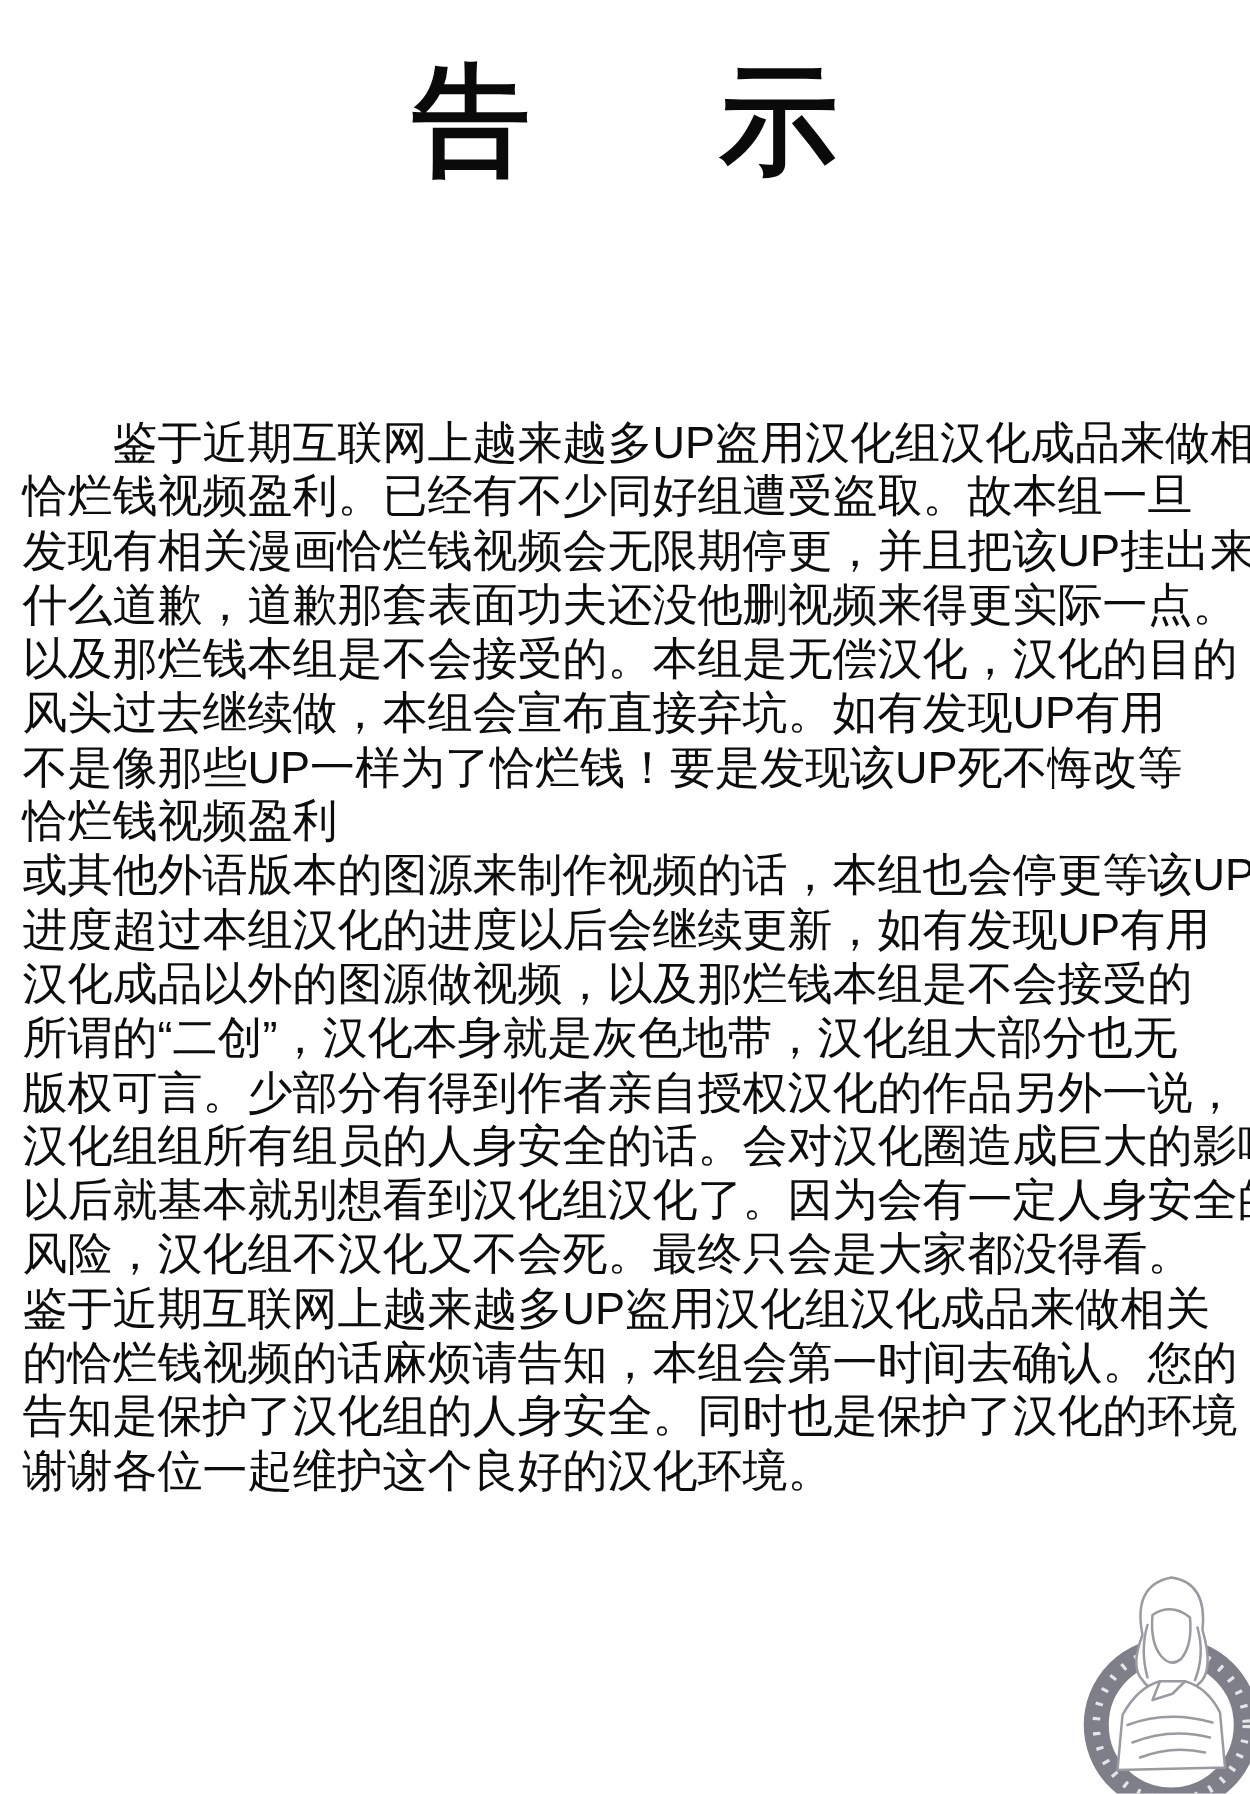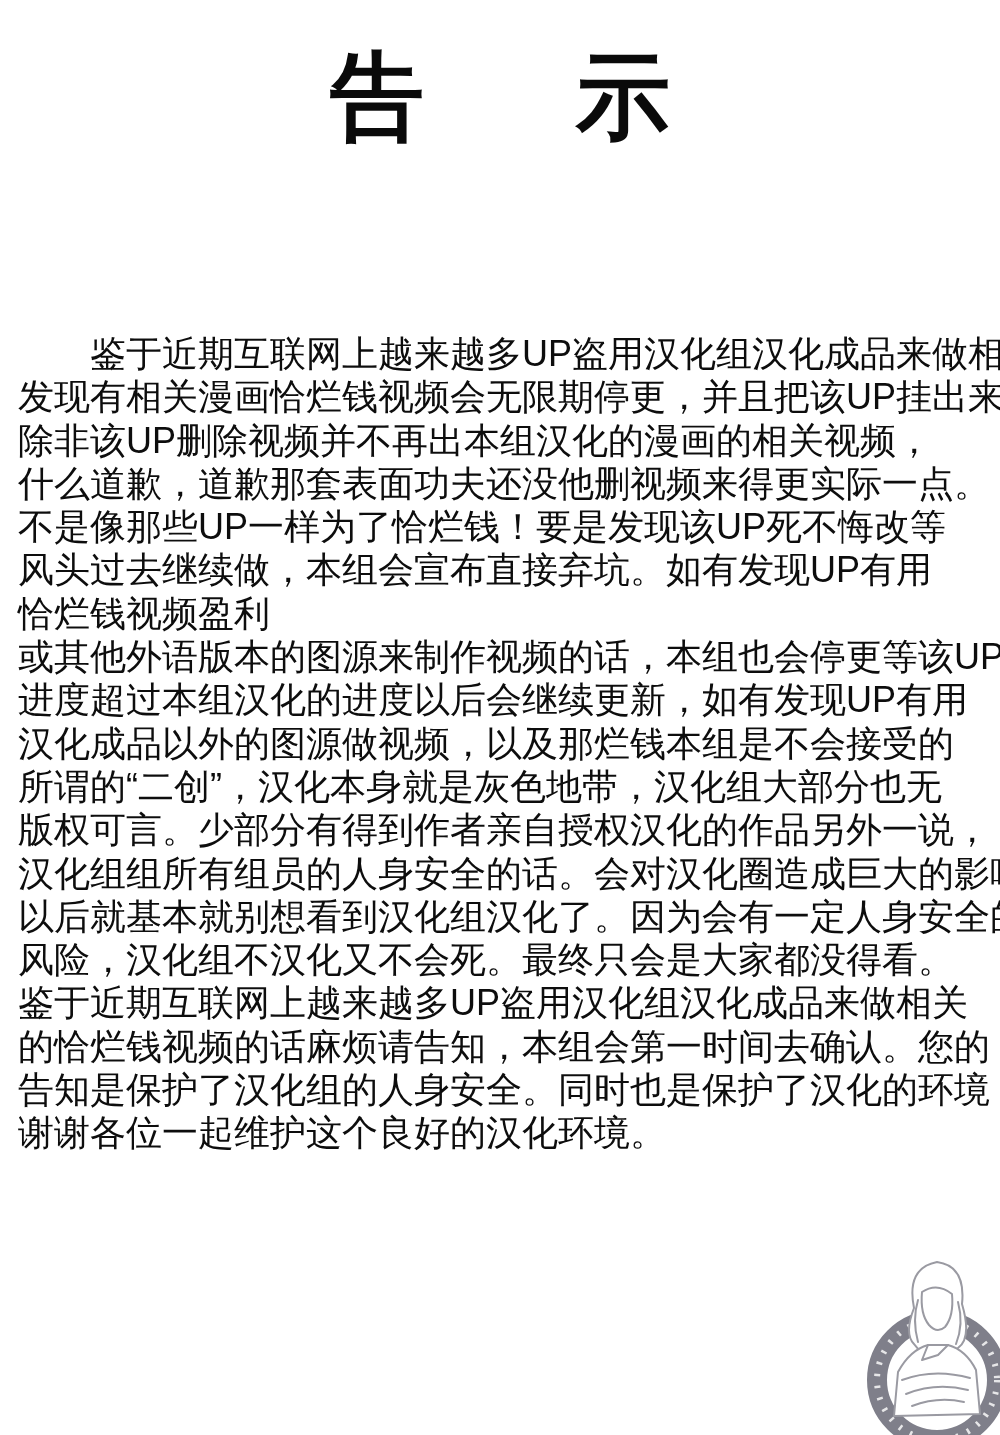--- a/index.html
+++ b/index.html
@@ -54,25 +54,26 @@
 
 <div class="page">
 
   <h1 class="title">
     <span>告</span>
     <span>示</span>
   </h1>
 
   <div class="body-text">
       <div>　　鉴于近期互联网上越来越多UP盗用汉化组汉化成品来做相关</div>
+      <div>恰烂钱视频盈利。已经有不少同好组遭受盗取。故本组一旦</div>
       <div>发现有相关漫画恰烂钱视频会无限期停更，并且把该UP挂出来，</div>
-      <div>除非该UP删除视频并不再出本组汉化的漫画的相关视频，</div>
       <div>什么道歉，道歉那套表面功夫还没他删视频来得更实际一点。</div>
+      <div>以及那烂钱本组是不会接受的。本组是无偿汉化，汉化的目的</div>
+      <div>风头过去继续做，本组会宣布直接弃坑。如有发现UP有用</div>
       <div>不是像那些UP一样为了恰烂钱！要是发现该UP死不悔改等</div>
-      <div>风头过去继续做，本组会宣布直接弃坑。如有发现UP有用</div>
       <div>恰烂钱视频盈利</div>
       <div>或其他外语版本的图源来制作视频的话，本组也会停更等该UP的</div>
       <div>进度超过本组汉化的进度以后会继续更新，如有发现UP有用</div>
       <div>汉化成品以外的图源做视频，以及那烂钱本组是不会接受的</div>
       <div>所谓的“二创”，汉化本身就是灰色地带，汉化组大部分也无</div>
       <div>版权可言。少部分有得到作者亲自授权汉化的作品另外一说，</div>
       <div>汉化组组所有组员的人身安全的话。会对汉化圈造成巨大的影响，</div>
       <div>以后就基本就别想看到汉化组汉化了。因为会有一定人身安全的</div>
       <div>风险，汉化组不汉化又不会死。最终只会是大家都没得看。</div>
       <div>鉴于近期互联网上越来越多UP盗用汉化组汉化成品来做相关</div>

